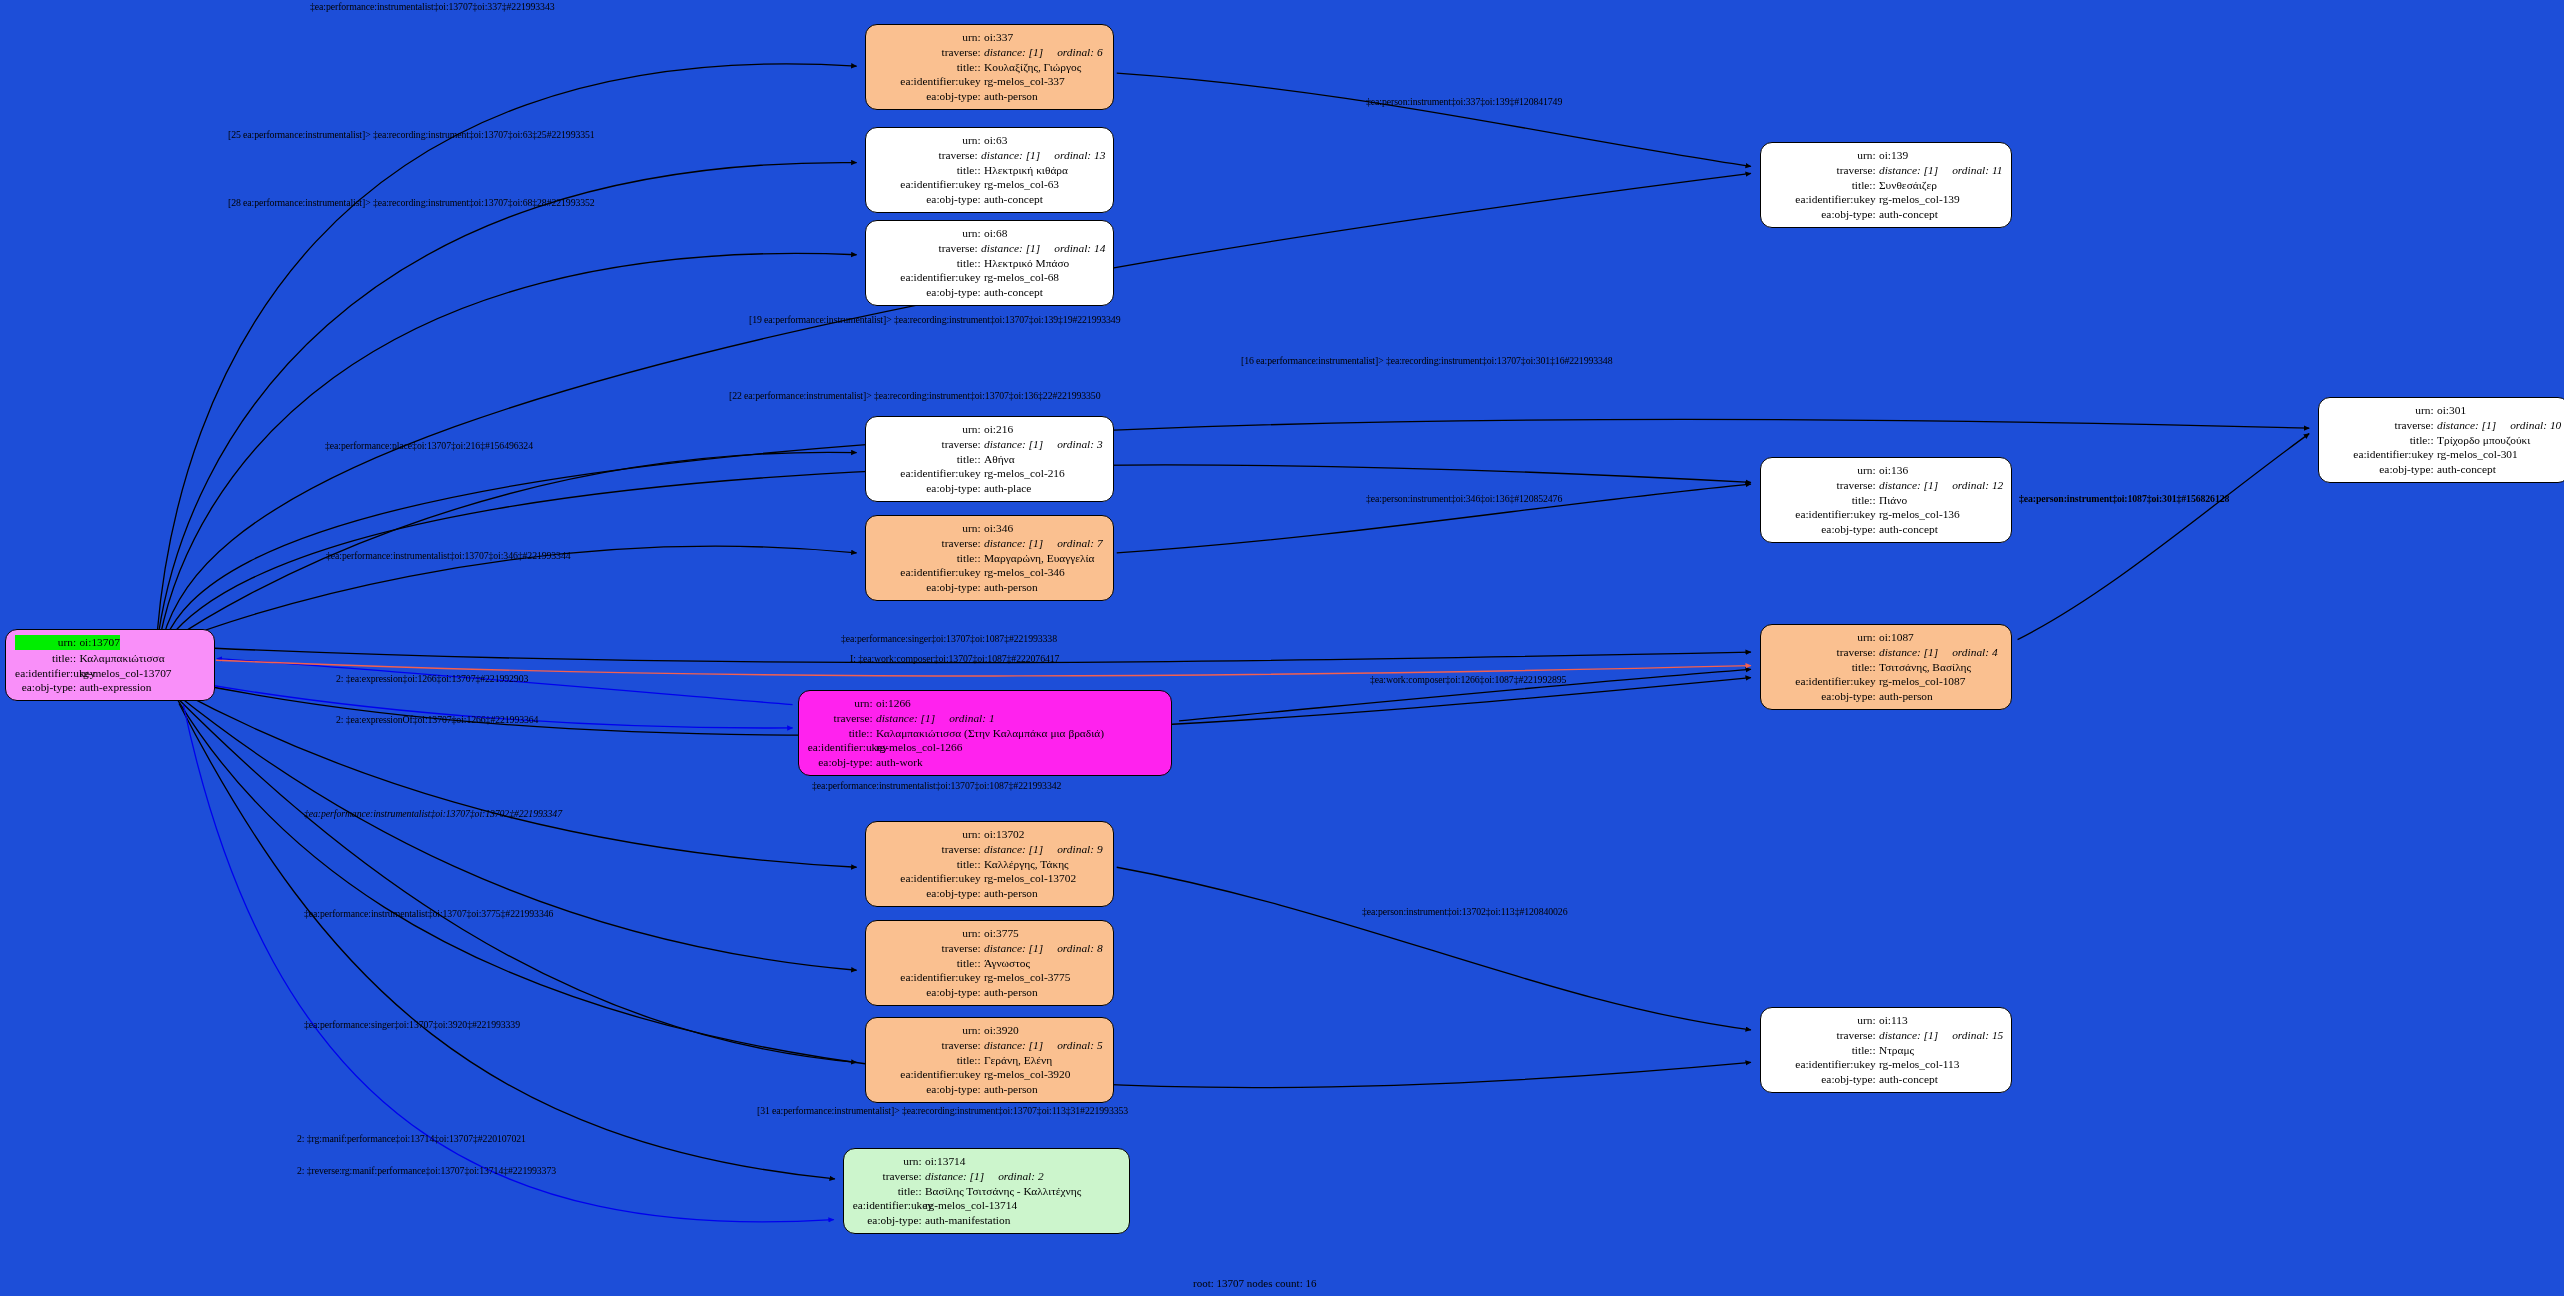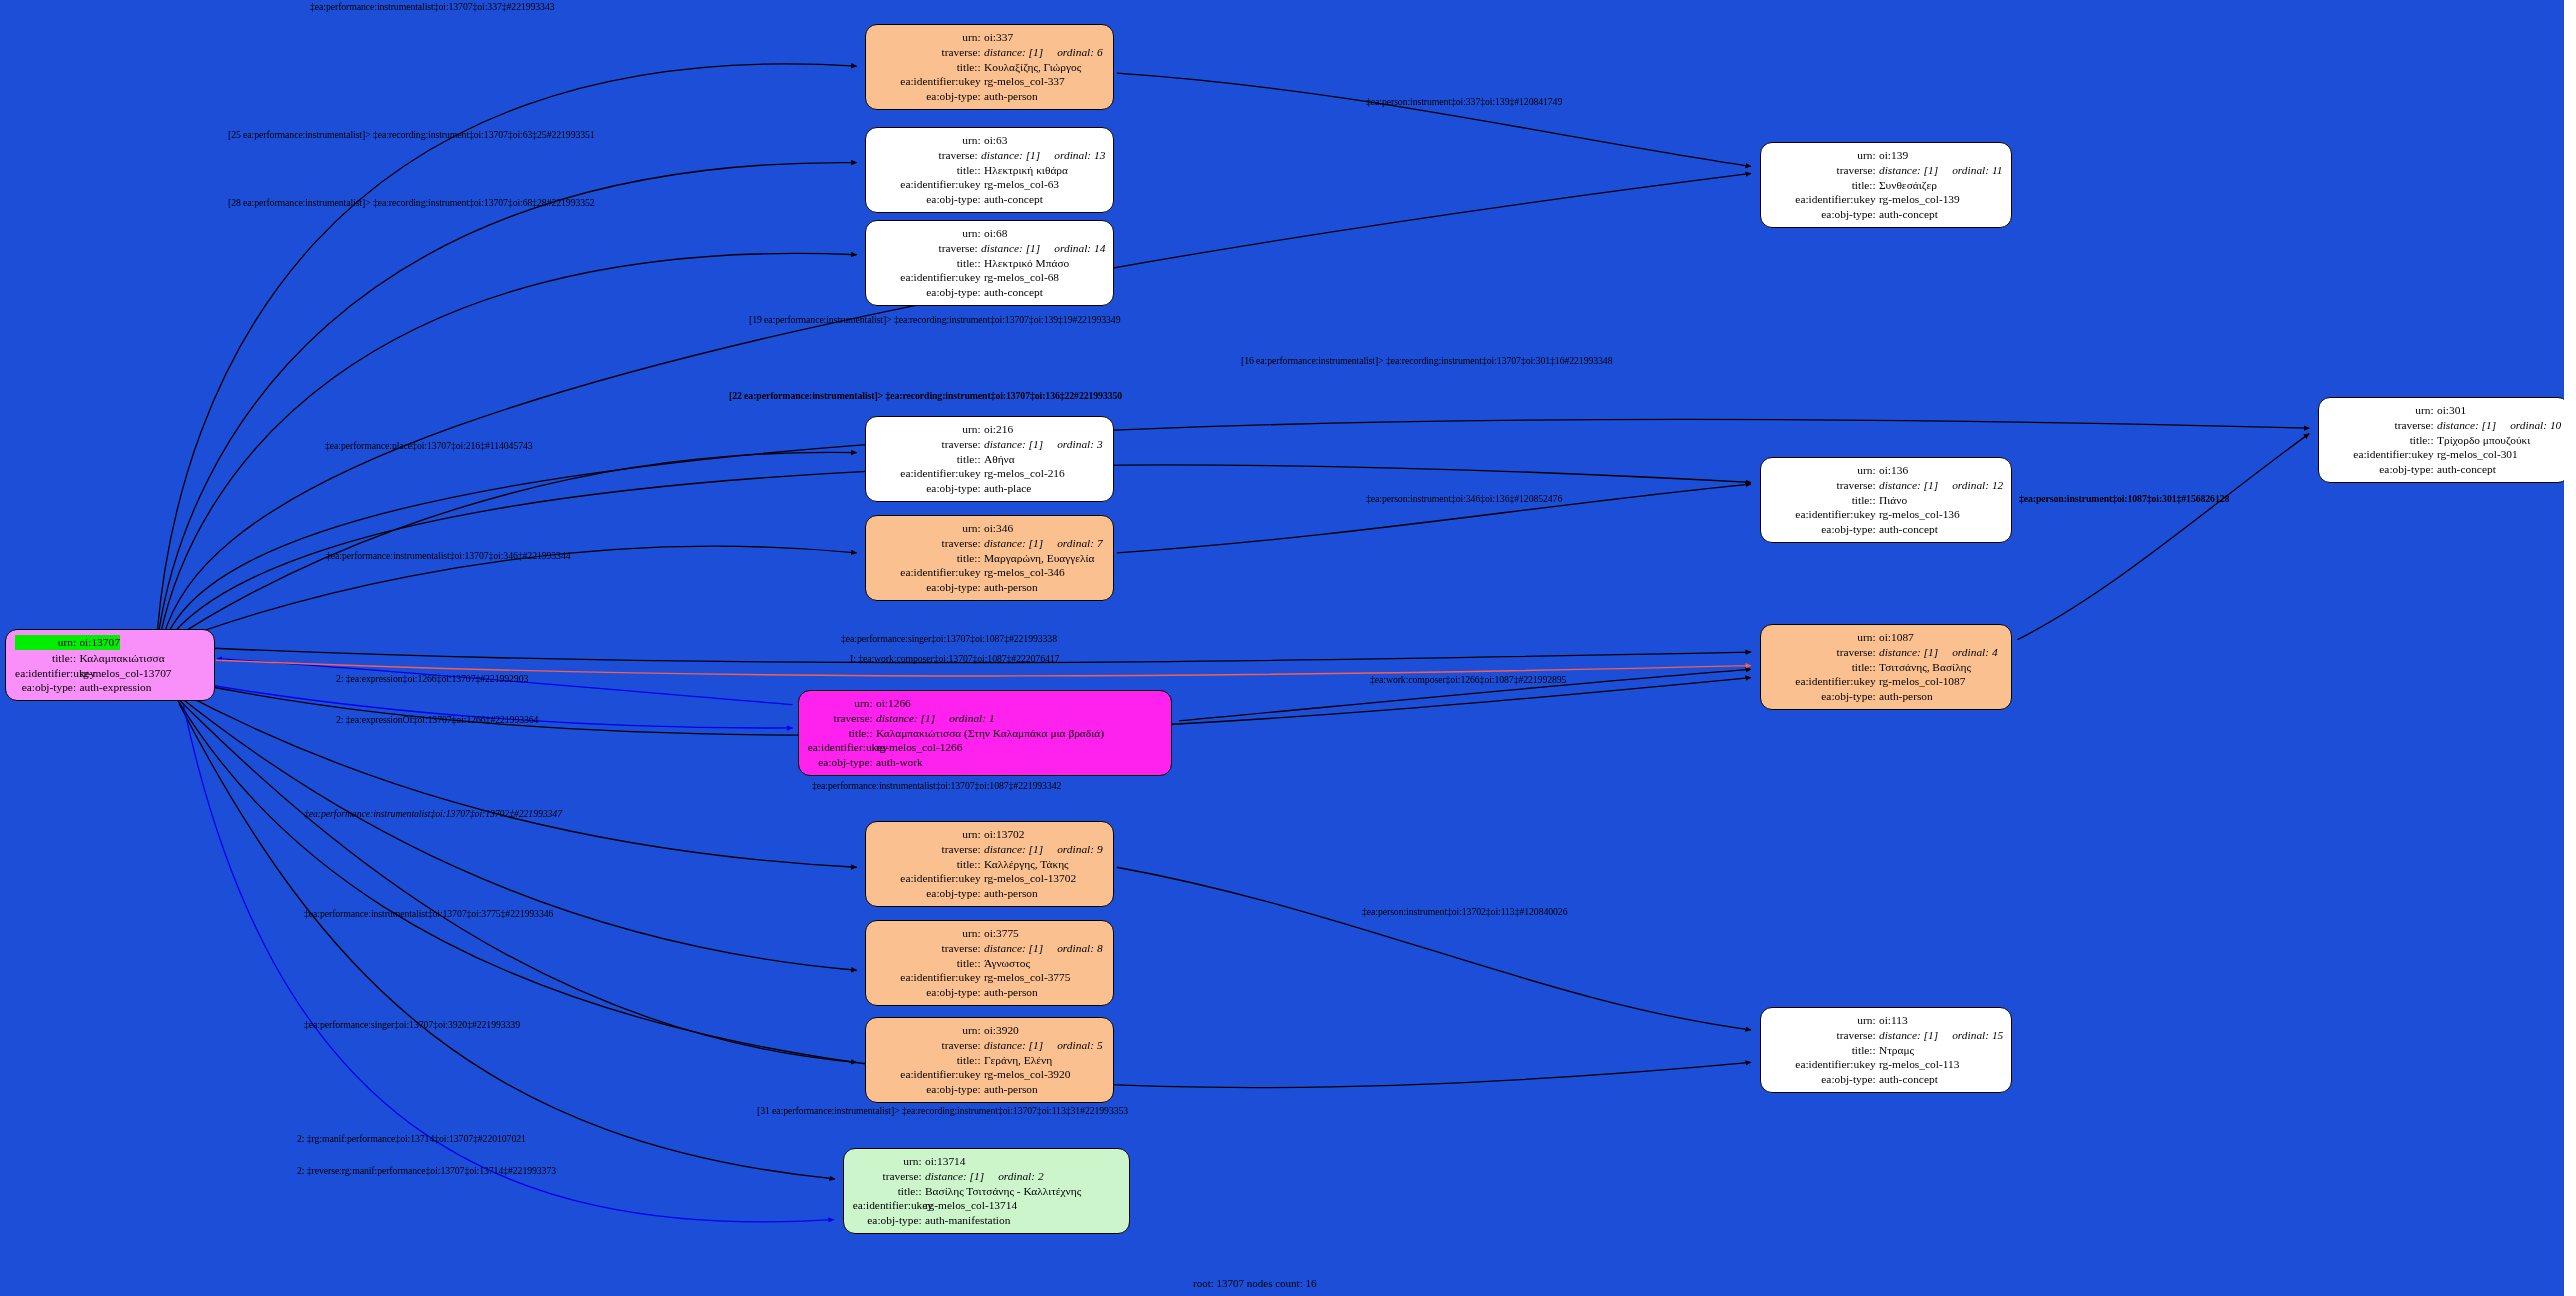--- a/index.html
+++ b/index.html
@@ -144,22 +144,22 @@
 
       <path d="M 398,1218 C 1400,1262 2400,1248 3230,1228"></path>
     </g>
   </svg>
 
   <div class="elabel" style="left:310px;top:1.1px;">‡ea:performance:instrumentalist‡oi:13707‡oi:337‡#221993343</div>
   <div class="elabel" style="left:228px;top:129px;">[25 ea:performance:instrumentalist]&gt; ‡ea:recording:instrument‡oi:13707‡oi:63‡25#221993351</div>
   <div class="elabel" style="left:228px;top:197px;">[28 ea:performance:instrumentalist]&gt; ‡ea:recording:instrument‡oi:13707‡oi:68‡28#221993352</div>
   <div class="elabel" style="left:721px;top:314px;margin-left:28px;">[19 ea:performance:instrumentalist]&gt; ‡ea:recording:instrument‡oi:13707‡oi:139‡19#221993349</div>
   <div class="elabel" style="left:1241px;top:355px;">[16 ea:performance:instrumentalist]&gt; ‡ea:recording:instrument‡oi:13707‡oi:301‡16#221993348</div>
-  <div class="elabel" style="left:729px;top:390px;font-weight:bold;">[22 ea:performance:instrumentalist]&gt; ‡ea:recording:instrument‡oi:13707‡oi:136‡22#221993350</div>
-  <div class="elabel" style="left:325px;top:440px;">‡ea:performance:place‡oi:13707‡oi:216‡#114045743</div>
+  <div class="elabel" style="left:729px;top:390px;">[22 ea:performance:instrumentalist]&gt; ‡ea:recording:instrument‡oi:13707‡oi:136‡22#221993350</div>
+  <div class="elabel" style="left:325px;top:440px;">‡ea:performance:place‡oi:13707‡oi:216‡#156496324</div>
   <div class="elabel" style="left:304px;top:550px;margin-left:22px;">‡ea:performance:instrumentalist‡oi:13707‡oi:346‡#221993344</div>
   <div class="elabel" style="left:1366px;top:96px;">‡ea:person:instrument‡oi:337‡oi:139‡#120841749</div>
   <div class="elabel" style="left:1366px;top:493px;">‡ea:person:instrument‡oi:346‡oi:136‡#120852476</div>
   <div class="elabel" style="left:2019px;top:493px;font-weight:bold;">‡ea:person:instrument‡oi:1087‡oi:301‡#156826128</div>
   <div class="elabel" style="left:841px;top:633px;">‡ea:performance:singer‡oi:13707‡oi:1087‡#221993338</div>
   <div class="elabel" style="left:850px;top:653px;">I: ‡ea:work:composer‡oi:13707‡oi:1087‡#222076417</div>
   <div class="elabel" style="left:336px;top:673px;">2: ‡ea:expression‡oi:1266‡oi:13707‡#221992903</div>
   <div class="elabel" style="left:336px;top:714px;">2: ‡ea:expressionOf‡oi:13707‡oi:1266‡#221993364</div>
   <div class="elabel" style="left:1370px;top:674px;">‡ea:work:composer‡oi:1266‡oi:1087‡#221992895</div>
   <div class="elabel" style="left:812px;top:780px;">‡ea:performance:instrumentalist‡oi:13707‡oi:1087‡#221993342</div>

